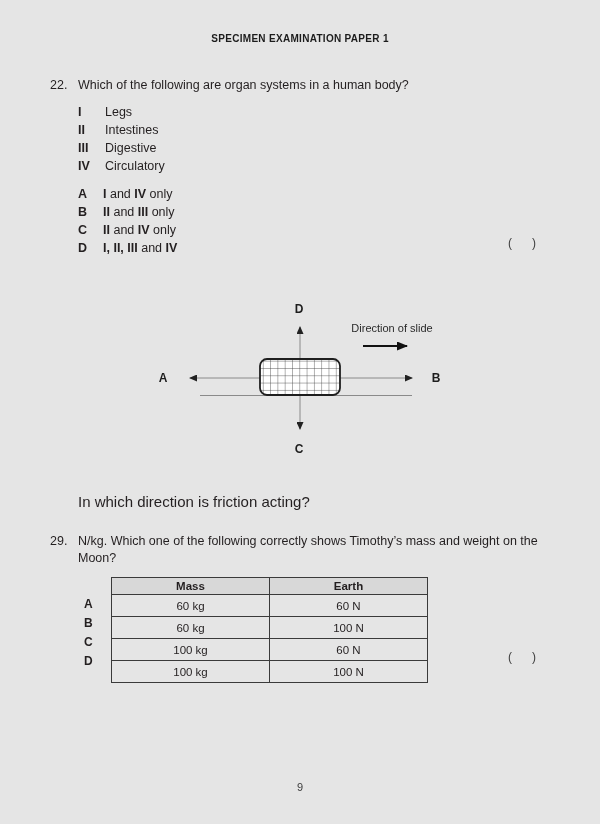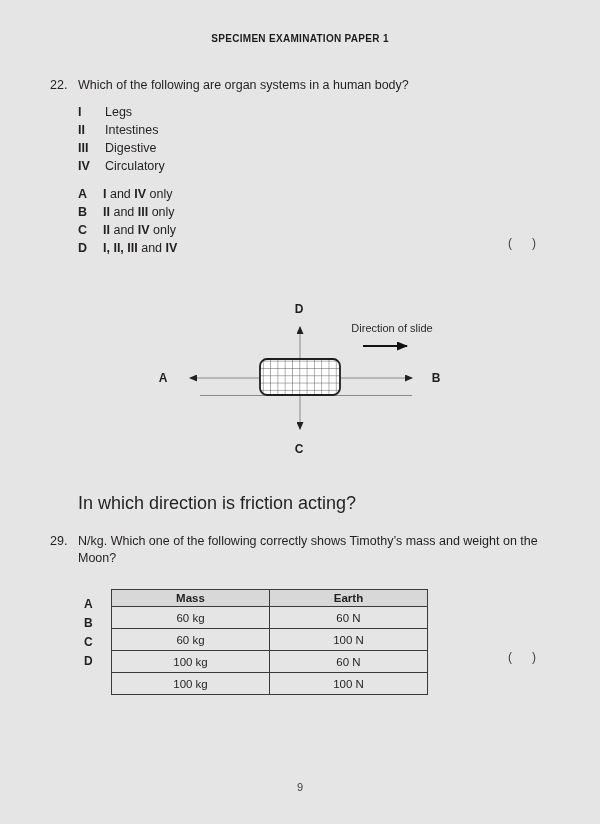--- a/index.html
+++ b/index.html
@@ -23,28 +23,28 @@
   .opt { display:flex; height:18px; align-items:center; }
   .opt-label { width:25px; flex:0 0 25px; font-weight:700; }
 
   .bracket { position:absolute; font-size:12px; color:#3f3f3f; white-space:pre; }
   .bracket.b22 { left:508px; top:236px; }
   .bracket.b24 { left:508px; top:650px; }
 
   
   .q23 { top:277px; }
   .diagram { position:absolute; top:295px; left:0; width:600px; height:172px; }
-  .friction { position:absolute; left:78px; top:493px; font-size:18px; }
+  .friction { position:absolute; left:78px; top:493px; font-size:15px; }
 
   
   .q24 { top:533px; }
   .q24 .lines { }
 
   .tablewrap { position:absolute; left:84px; top:577px; }
-  table { border-collapse:collapse; font-size:11.5px;margin-top:12px; }
+  table { border-collapse:collapse; font-size:11.5px; }
   td, th { padding:0; }
   th.hd { background:#d8d8d8; border:1px solid #3a3a3a; font-weight:700;
           width:158px; height:17px; text-align:center; font-size:11.5px; }
   td.cell { border:1px solid #3a3a3a; width:158px; height:22px; text-align:center; }
   table { border:1.5px solid #2c2c2c; margin-left:27px; }
   
   .tbl-grid { display:flex; }
   .lblcol { display:flex; flex-direction:column; width:27px; padding-top:17px; }
   .lblcol span { height:19px; display:flex; align-items:center; font-weight:700; font-size:12px; }
 

